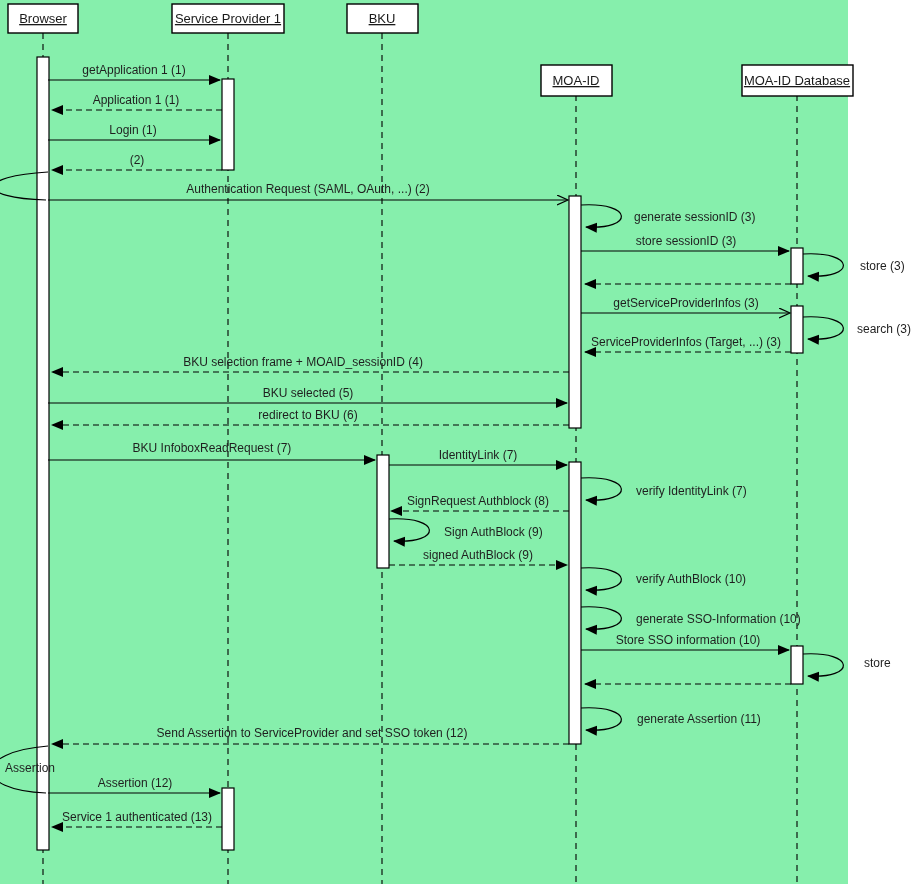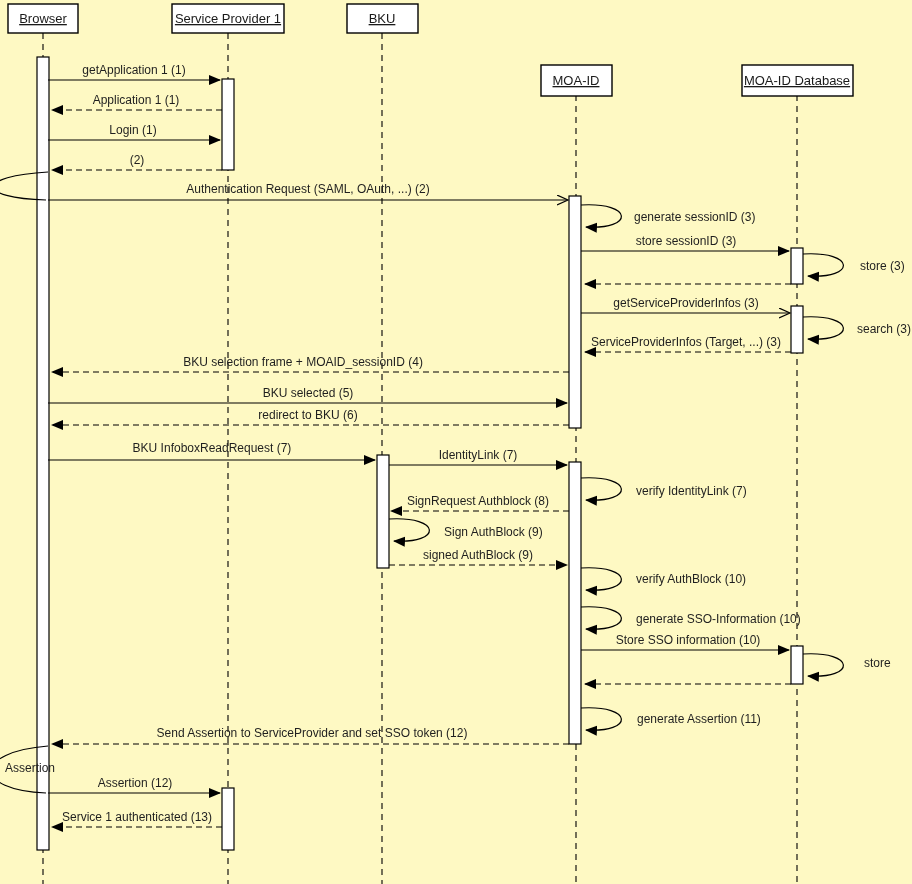--- a/index.html
+++ b/index.html
@@ -1,16 +1,16 @@
 <!DOCTYPE html>
 <html><head>
 <meta charset="utf-8">
 <style>
   html, body { margin: 0; padding: 0; background: #ffffff; }
-  .stage { width: 912px; height: 884px; position: relative; background: #fef9c3; }
+  .stage { width: 848px; height: 884px; position: relative; background: #86efac; }
   svg { display: block; }
   .pname {
     font-family: "Liberation Sans", sans-serif;
     font-size: 13px;
     fill: #1a1a1a;
     text-decoration: underline;
     text-anchor: middle;
   }
   .msg {
     font-family: "Liberation Sans", sans-serif;

